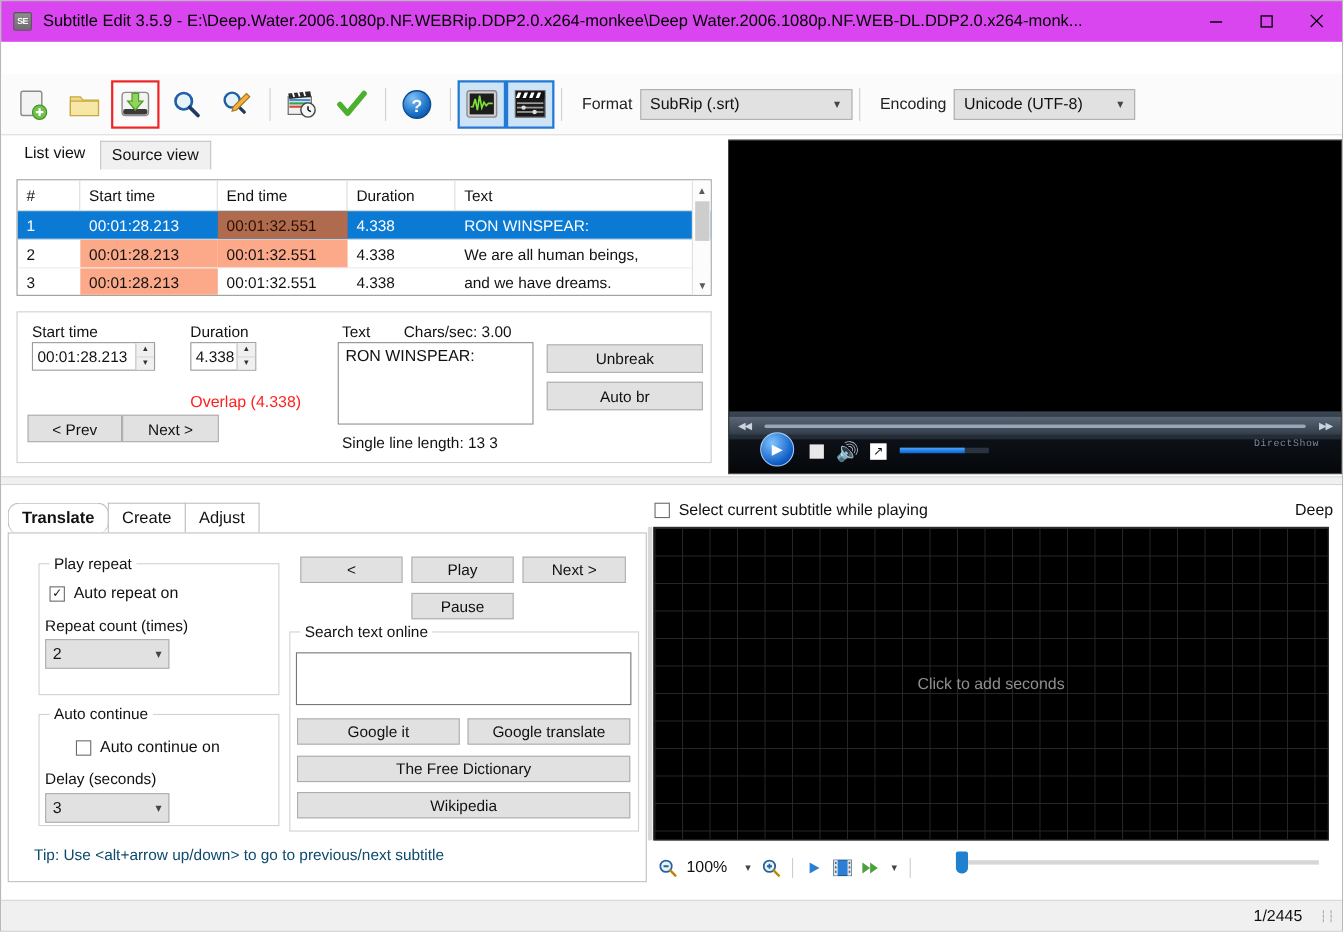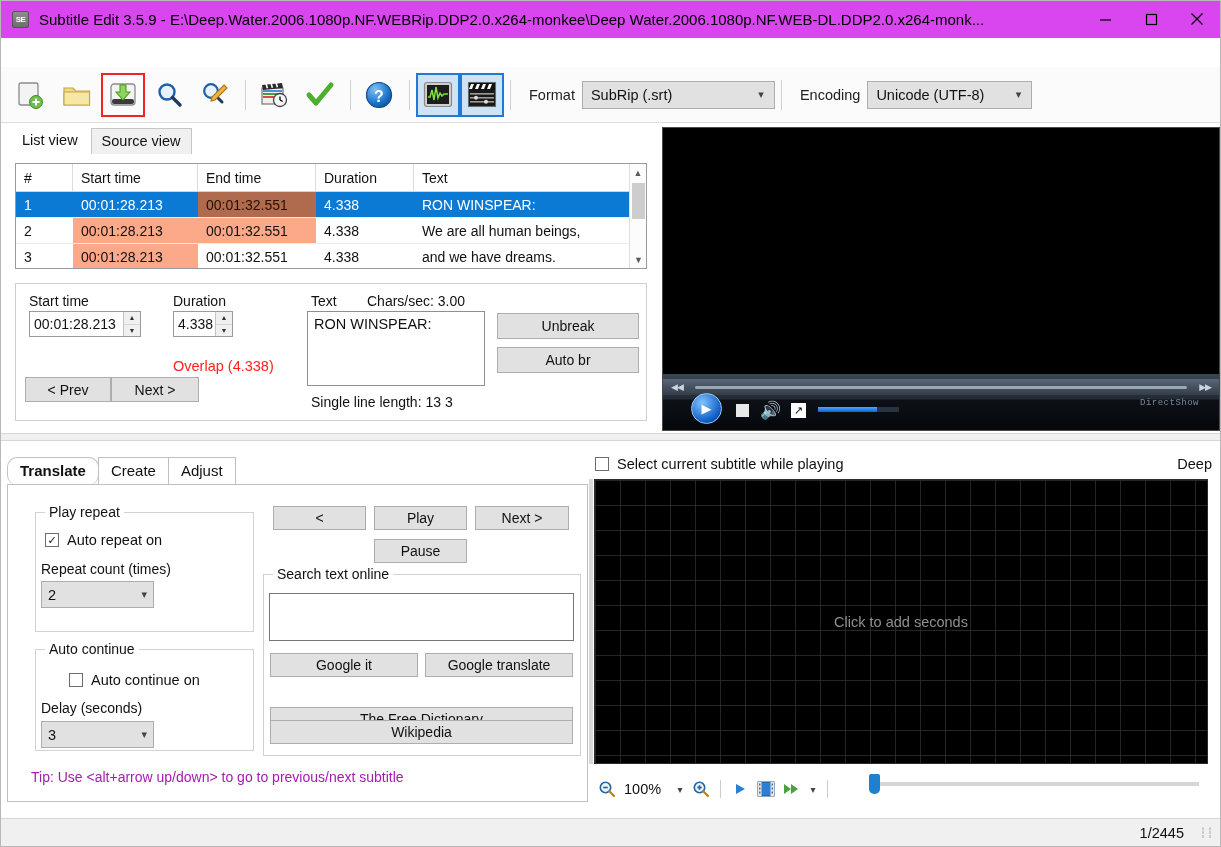--- a/index.html
+++ b/index.html
@@ -339,21 +339,21 @@
     height: 27px; width: 113px;
     background: #e1e1e1; border: 1px solid #adadad;
     display: flex; align-items: center;
     font-size: 14.5px; color: #111; padding-left: 6px;
   }
   .sel-combo .carrow {
     position: absolute; right: 6px; font-size: 11px; color: #444;
   }
   #tip-text {
     position: absolute; left: 30px; top: 768px;
-    font-size: 14px; color: #a21caf; white-space: nowrap;
+    font-size: 14px; color: #0c4a6e; white-space: nowrap;
   }
   #search-input {
     position: absolute; left: 268px; top: 592px;
     width: 305px; height: 48px;
     border: 1px solid #767676; background: #fff;
     font-size: 14px; padding: 3px 5px; color: #111;
   }
 
   
   #wf-chk {
@@ -679,21 +679,21 @@
   <div class="btn" style="position:absolute;left:373px;top:505px;width:93px;height:24px;">Play</div>
   <div class="btn" style="position:absolute;left:474px;top:505px;width:94px;height:24px;">Next &gt;</div>
   <div class="btn" style="position:absolute;left:373px;top:538px;width:93px;height:24px;">Pause</div>
 
   <div class="groupbox" style="left:262px; top:573px; width:318px; height:182px;">
     <span class="gb-title">Search text online</span>
   </div>
   <input id="search-input" value="" style="">
   <div class="btn" style="position:absolute;left:269px;top:652px;width:148px;height:24px;">Google it</div>
   <div class="btn" style="position:absolute;left:424px;top:652px;width:148px;height:24px;">Google translate</div>
-  <div class="btn" style="position:absolute;left:269px;top:686px;width:303px;height:24px;margin-top:20px;">The Free Dictionary</div>
+  <div class="btn" style="position:absolute;left:269px;top:686px;width:303px;height:24px;">The Free Dictionary</div>
   <div class="btn" style="position:absolute;left:269px;top:719px;width:303px;height:24px;">Wikipedia</div>
 
   <div id="tip-text">Tip: Use &lt;alt+arrow up/down&gt; to go to previous/next subtitle</div>
 
   <div id="wf-chk">
     <span class="chkbox"></span>
     <span>Select current subtitle while playing</span>
   </div>
   <div id="wf-deep">Deep</div>
   <div id="wf-left-mark"></div>

